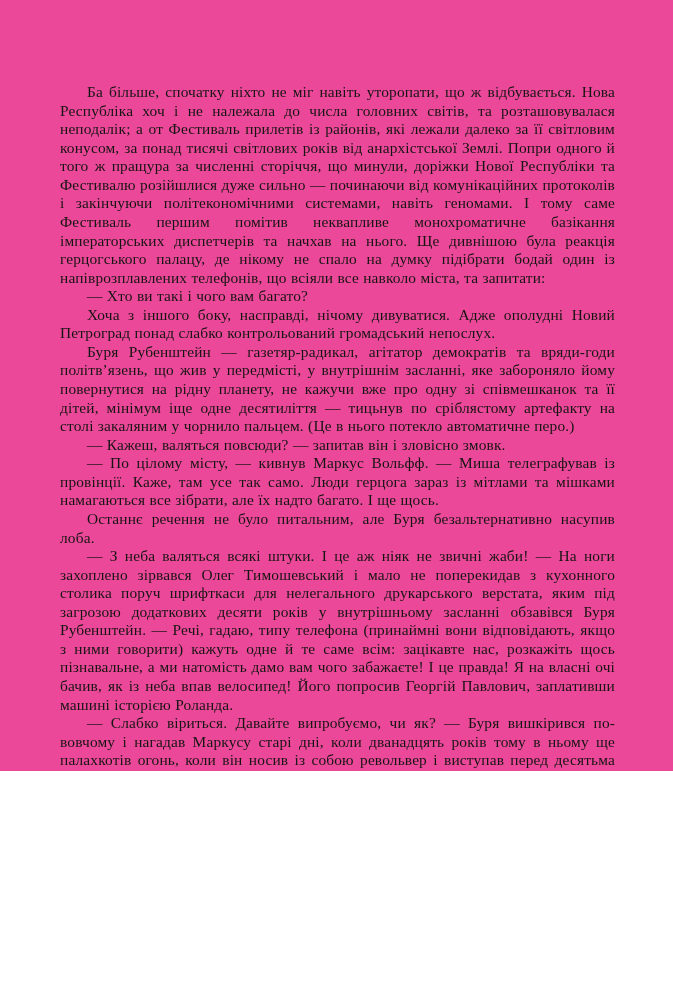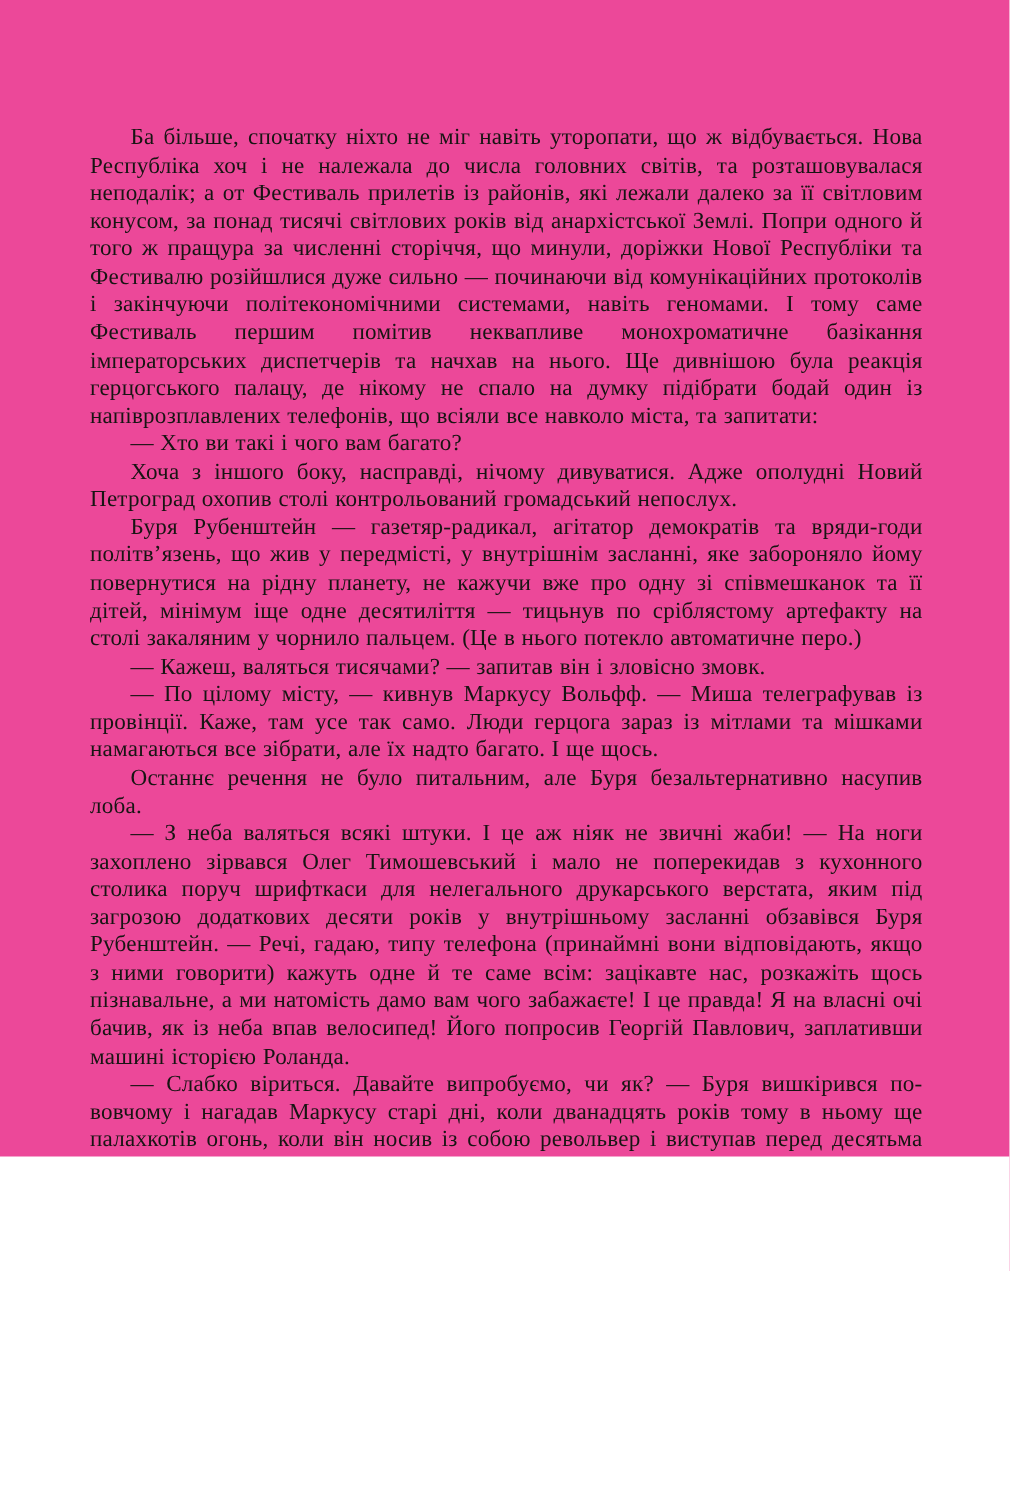--- a/index.html
+++ b/index.html
@@ -48,22 +48,22 @@
     color: #171513;
   }
 </style>
 </head>
 <body>
 
 <div class="page">
   <div class="text-block">
     <p>Ба більше, спочатку ніхто не міг навіть уторопати, що ж відбувається. Нова Республіка хоч і не належала до числа головних світів, та розташовувалася неподалік; а от Фестиваль прилетів із районів, які лежали далеко за її світловим конусом, за понад тисячі світлових років від анархістської Землі. Попри одного й того ж пращура за численні сторіччя, що минули, доріжки Нової Республіки та Фестивалю розійшлися дуже сильно — починаючи від комунікаційних протоколів і закінчуючи політекономічними системами, навіть геномами. І тому саме Фестиваль першим помітив неквапливе монохроматичне базікання імператорських диспетчерів та начхав на нього. Ще дивнішою була реакція герцогського палацу, де нікому не спало на думку підібрати бодай один із напіврозплавлених телефонів, що всіяли все навколо міста, та запитати:</p>
     <p>— Хто ви такі і чого вам багато?</p>
-    <p>Хоча з іншого боку, насправді, нічому дивуватися. Адже ополудні Новий Петроград охопив столі контрольований громадський непослух.</p>
+    <p>Хоча з іншого боку, насправді, нічому дивуватися. Адже ополудні Новий Петроград понад слабко контрольований громадський непослух.</p>
     <p>Буря Рубенштейн — газетяр-радикал, агітатор демократів та вряди-годи політв’язень, що жив у передмісті, у внутрішнім засланні, яке забороняло йому повернутися на рідну планету, не кажучи вже про одну зі співмешканок та її дітей, мінімум іще одне десятиліття — тицьнув по сріблястому артефакту на столі закаляним у чорнило пальцем. (Це в нього потекло автоматичне перо.)</p>
-    <p>— Кажеш, валяться тисячами? — запитав він і зловісно змовк.</p>
-    <p>— По цілому місту, — кивнув Маркусу Вольфф. — Миша телеграфував із провінції. Каже, там усе так само. Люди герцога зараз із мітлами та мішками намагаються все зібрати, але їх надто багато. І ще щось.</p>
+    <p>— Кажеш, валяться повсюди? — запитав він і зловісно змовк.</p>
+    <p>— По цілому місту, — кивнув Маркус Вольфф. — Миша телеграфував із провінції. Каже, там усе так само. Люди герцога зараз із мітлами та мішками намагаються все зібрати, але їх надто багато. І ще щось.</p>
     <p>Останнє речення не було питальним, але Буря безальтернативно насупив лоба.</p>
     <p>— З неба валяться всякі штуки. І це аж ніяк не звичні жаби! — На ноги захоплено зірвався Олег Тимошевський і мало не поперекидав з кухонного столика поруч шрифткаси для нелегального друкарського верстата, яким під загрозою додаткових десяти років у внутрішньому засланні обзавівся Буря Рубенштейн. — Речі, гадаю, типу телефона (принаймні вони відповідають, якщо з ними говорити) кажуть одне й те саме всім: зацікавте нас, розкажіть щось пізнавальне, а ми натомість дамо вам чого забажаєте! І це правда! Я на власні очі бачив, як із неба впав велосипед! Його попросив Георгій Павлович, заплативши машині історією Роланда.</p>
     <p>— Слабко віриться. Давайте випробуємо, чи як? — Буря вишкірився по-вовчому і нагадав Маркусу старі дні, коли дванадцять років тому в ньому ще палахкотів огонь, коли він носив із собою револьвер і виступав перед десятьма запитати робітників залізничної профспілки напередодні так</p>
   </div>
   <div class="page-number">7</div>
 </div>
 
 </body></html>

